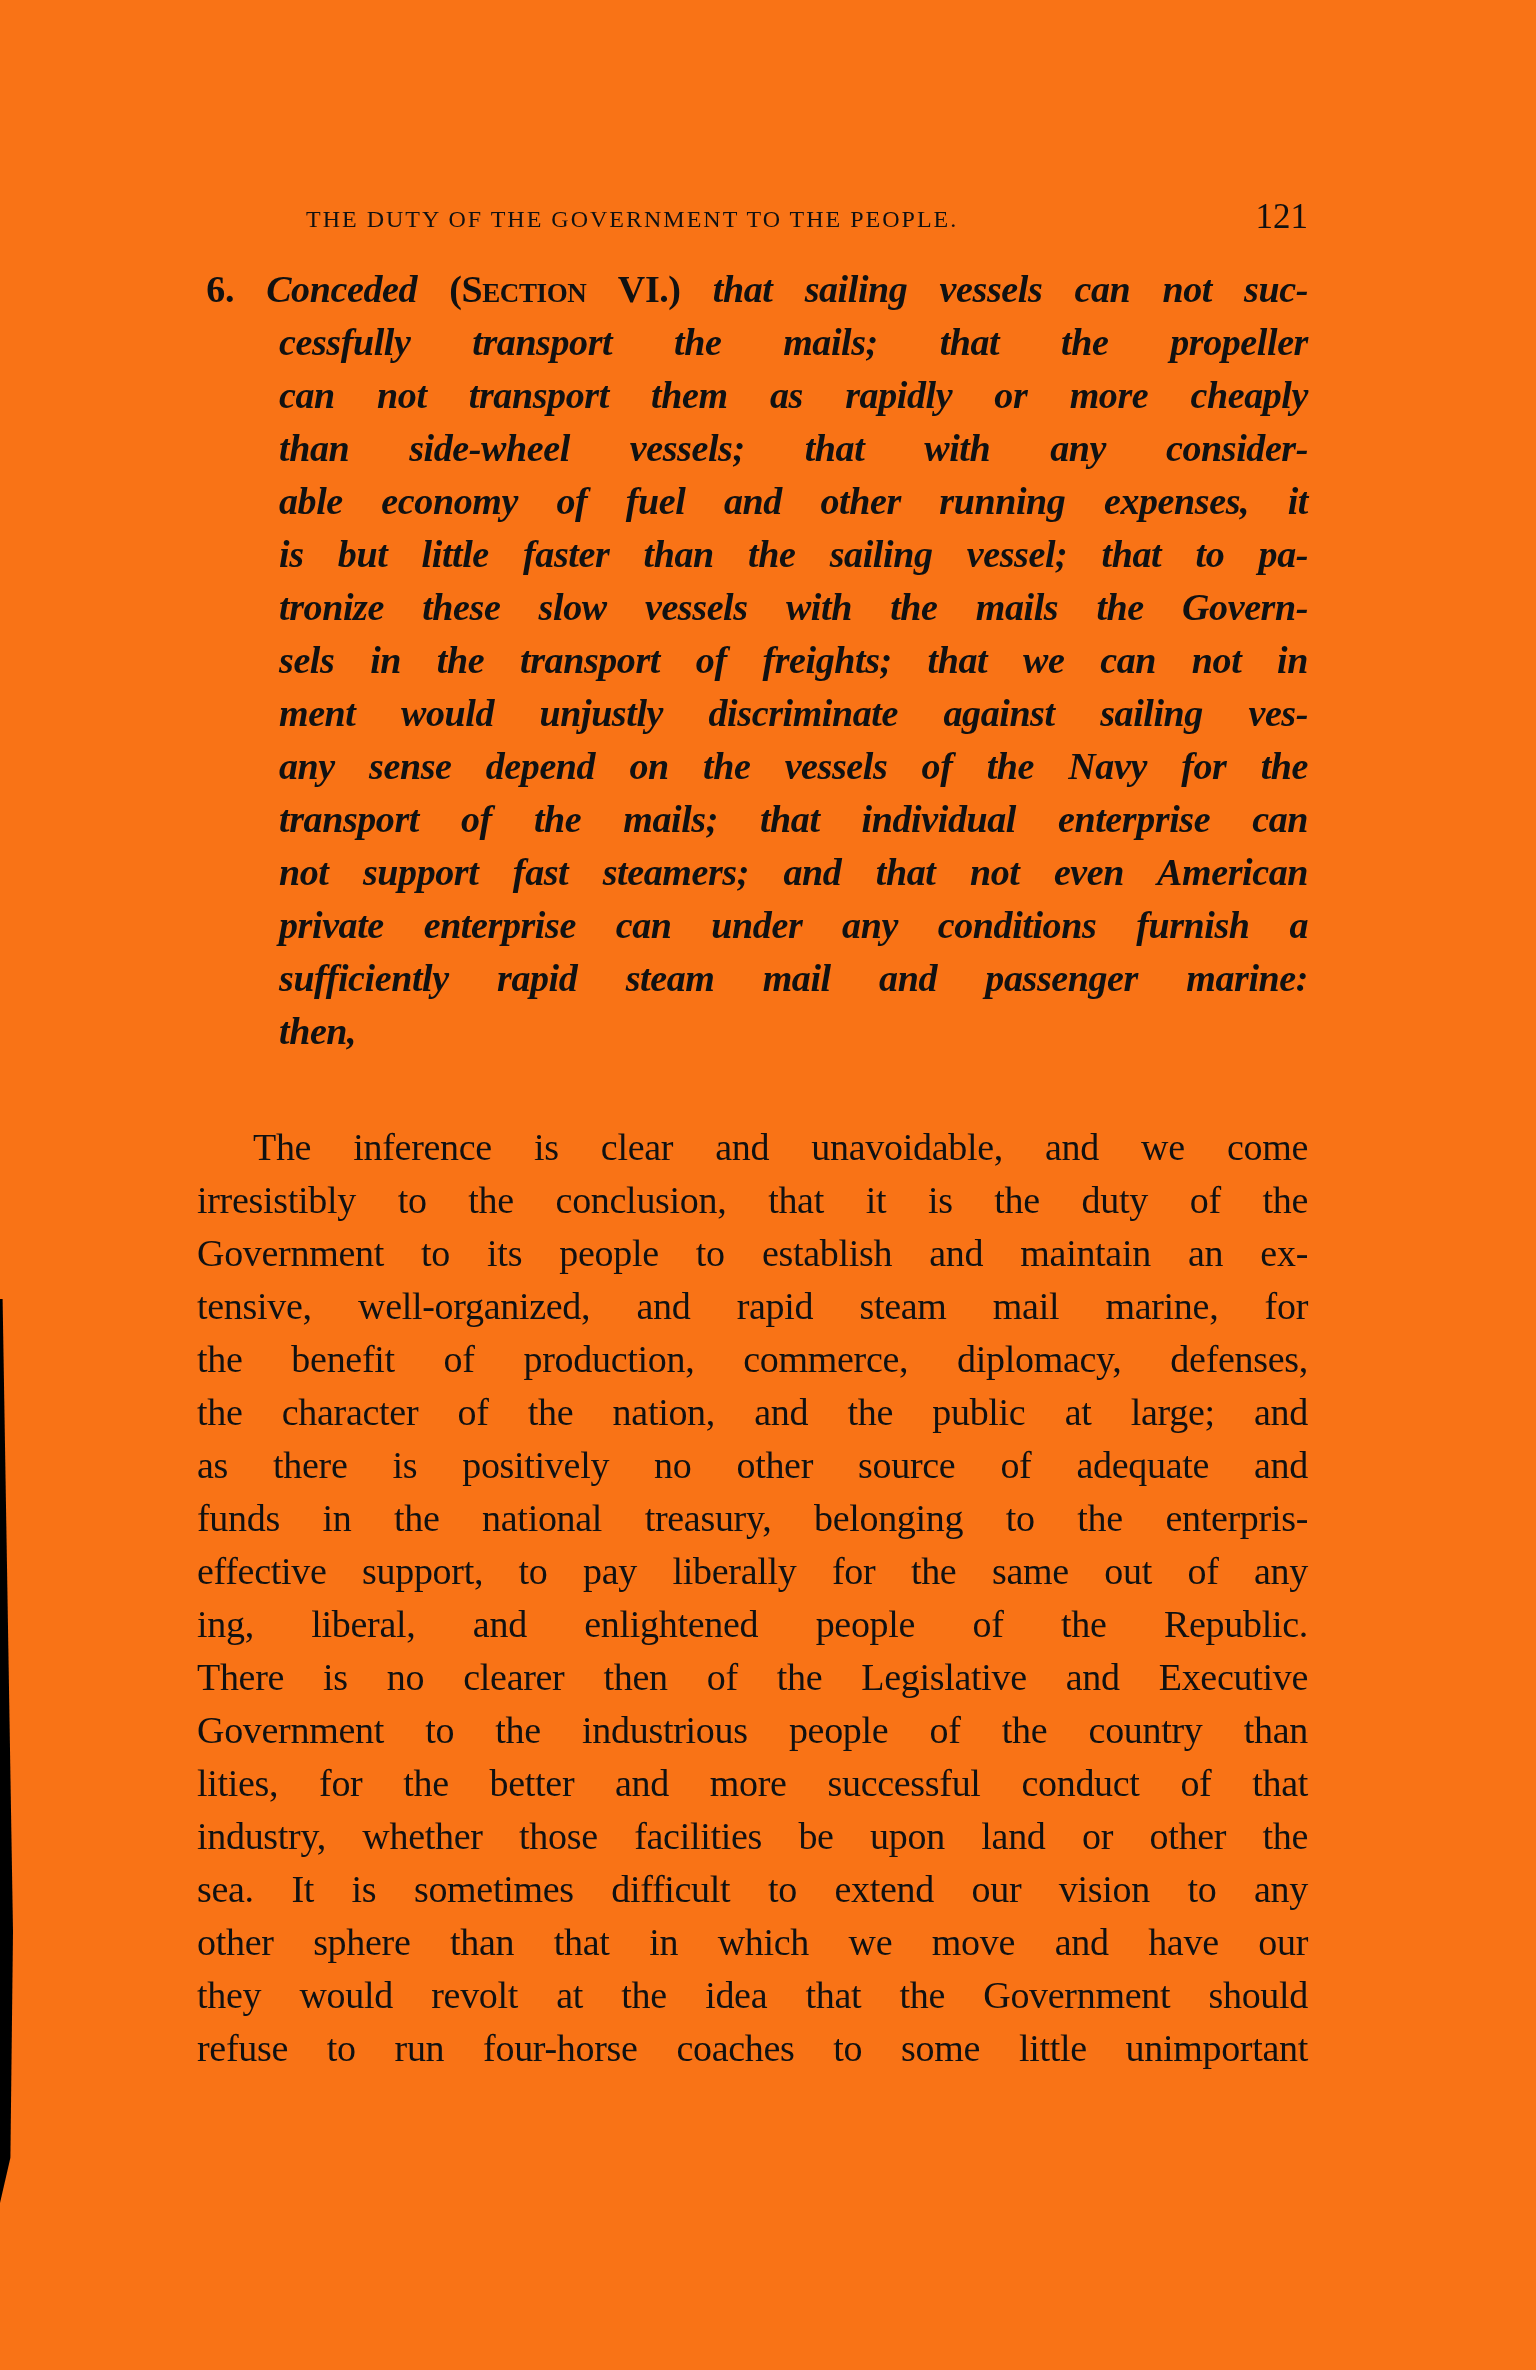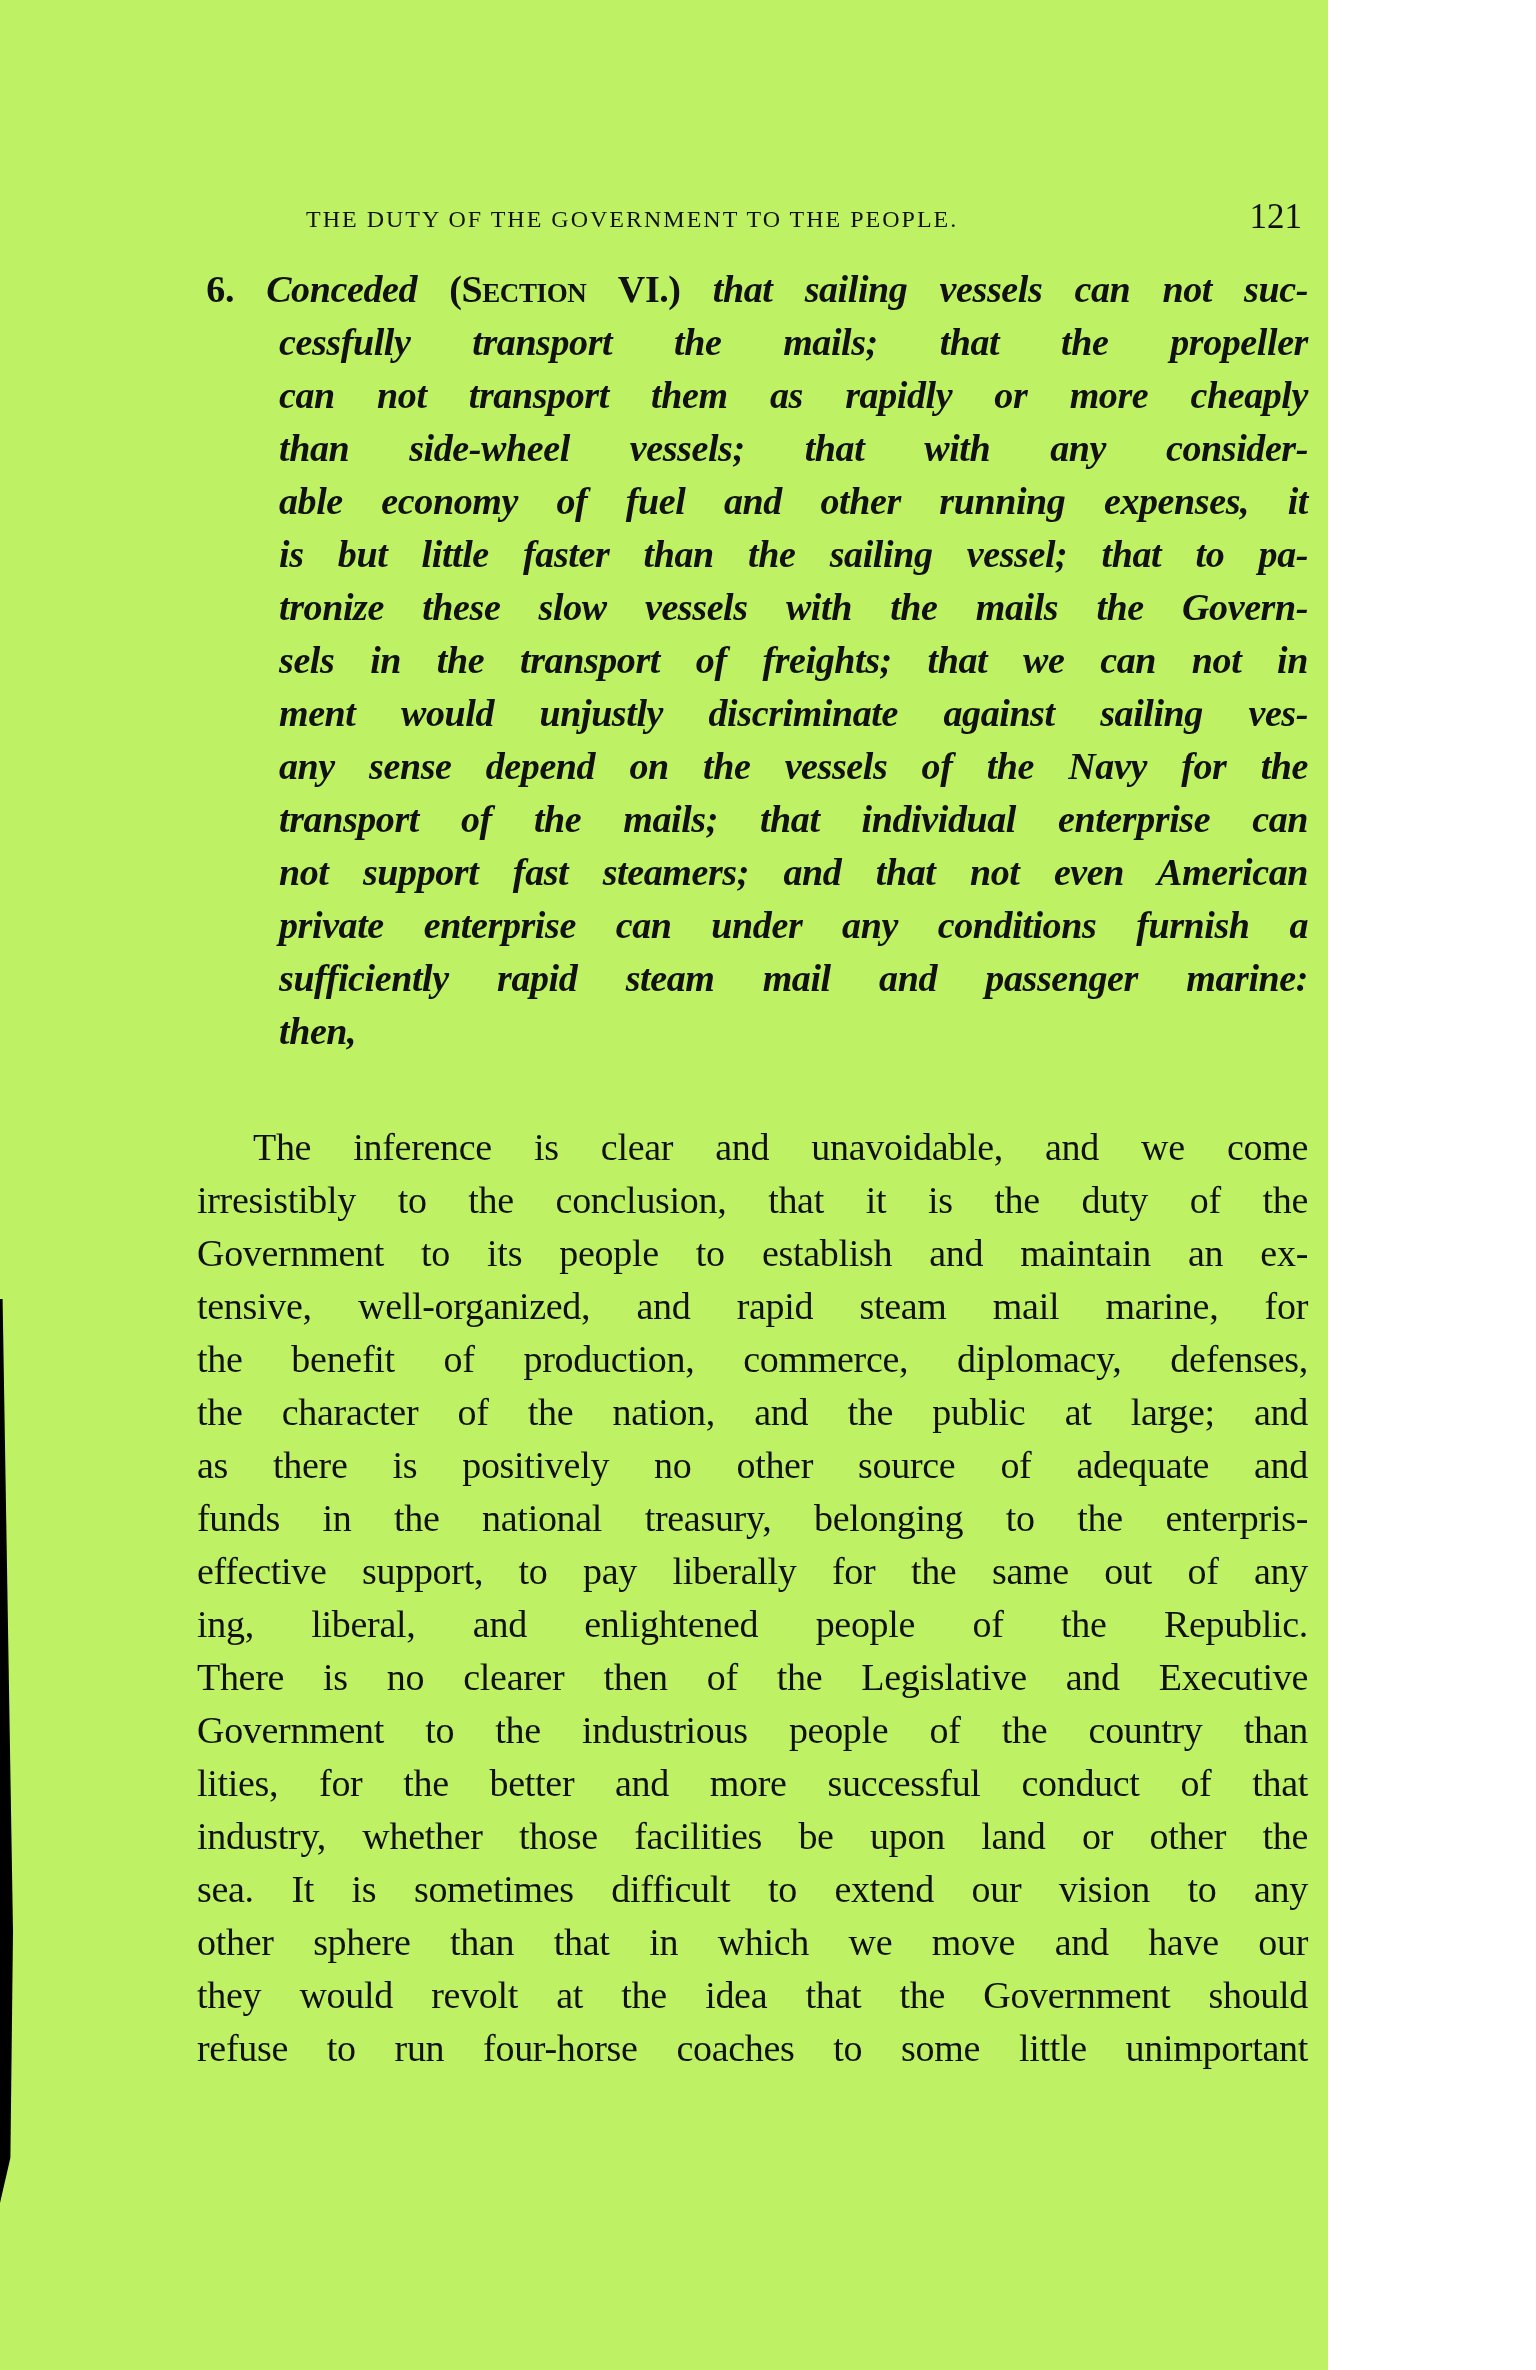--- a/index.html
+++ b/index.html
@@ -1,31 +1,31 @@
 <!DOCTYPE html>
 <html style="font-size:15px"><head>
 <meta charset="utf-8">
 <style>
   html, body { margin: 0; padding: 0; background: #ffffff; }
   body { width: 1536px; height: 2371px; position: relative; overflow: hidden; color: #111; }
-  .page { position: absolute; left: 0; top: 0; width: 1328px; height: 2371px; background: #bef264; }
+  .page { position: absolute; left: 0; top: 0; width: 1536px; height: 2371px; background: #f97316; }
   .edge {
     position: absolute; left: 0; top: 1299px; width: 13px; height: 904px;
     background: #000;
     clip-path: polygon(0 0, 20% 0, 60% 35%, 100% 70%, 80% 95%, 0 100%);
   }
   .running-head {
     position: absolute; top: 197px; left: 306px; width: 1002px; height: 46px;
     font-family: "Liberation Serif", "DejaVu Serif", serif;
   }
   .running-title {
     position: absolute; left: 0; top: 9.3px; font-size: 24px; letter-spacing: 2px;
   }
   .page-number {
-    position: absolute; right: 6px; top: 0; font-size: 35px;
+    position: absolute; right: 0; top: 0; font-size: 35px;
   }
   .text-block {
     position: absolute; left: 197px; width: 1111px;
     font-family: "Liberation Serif", "DejaVu Serif", serif;
     font-size: 38px;
   }
   .item { top: 263px; }
   .line {
     height: 53px; line-height: 53px; white-space: nowrap;
     text-align: justify; text-align-last: justify;

